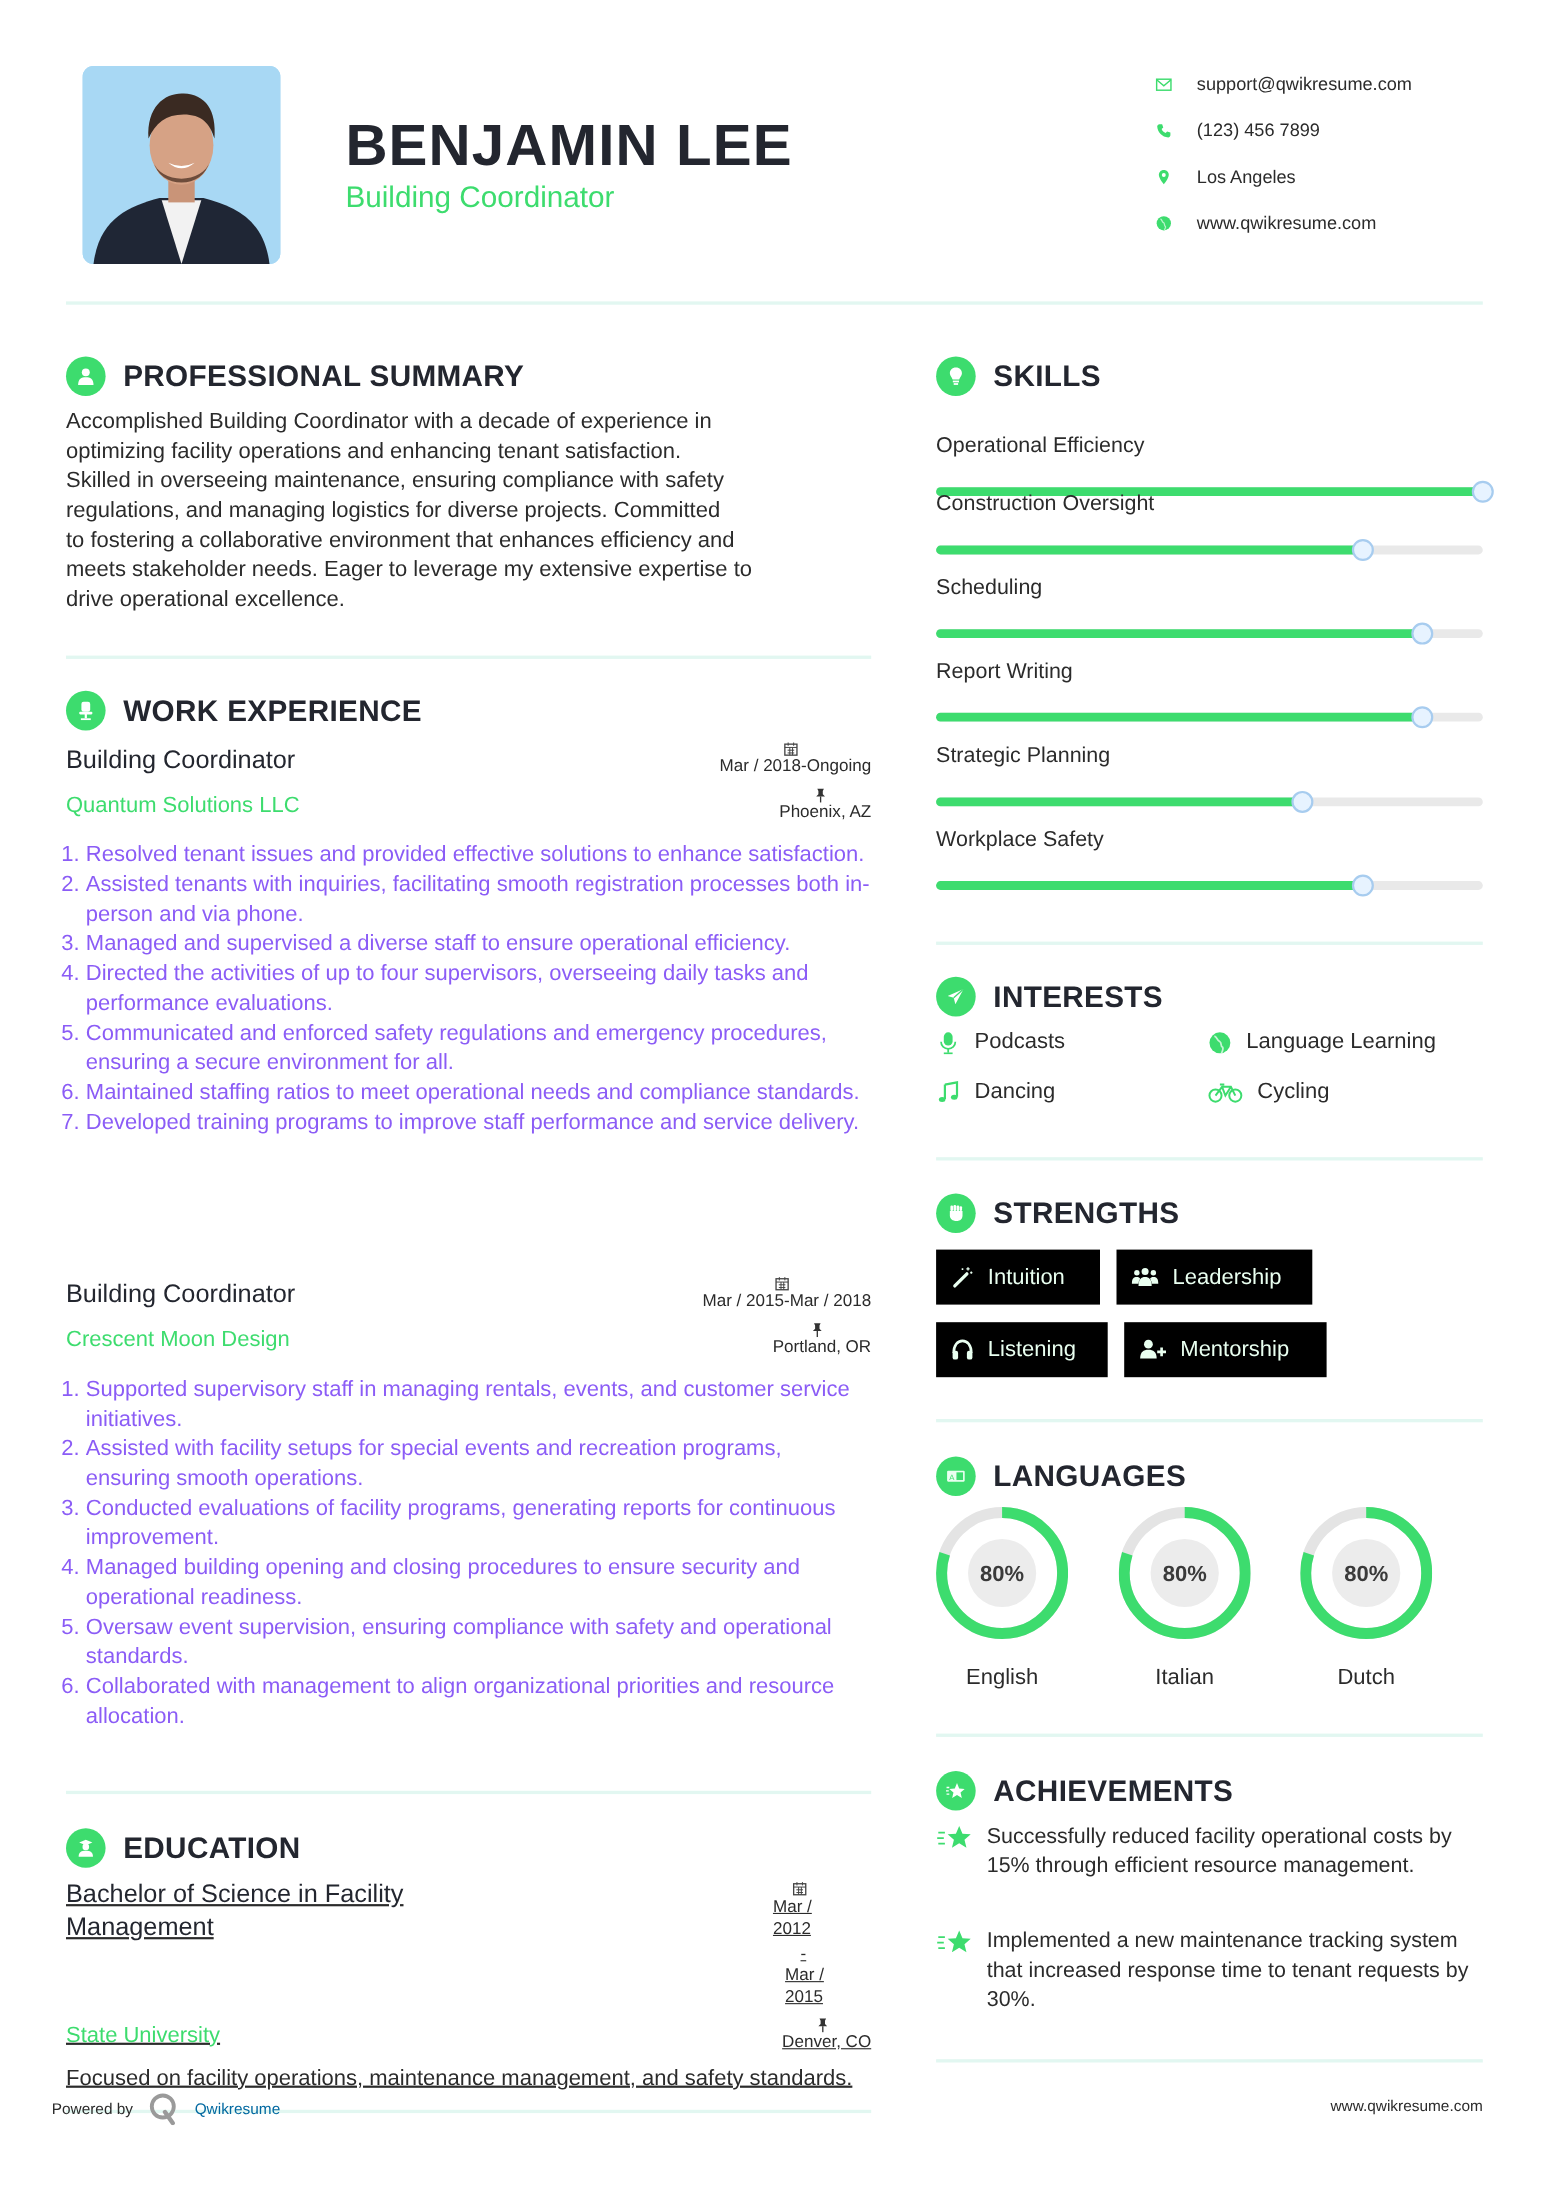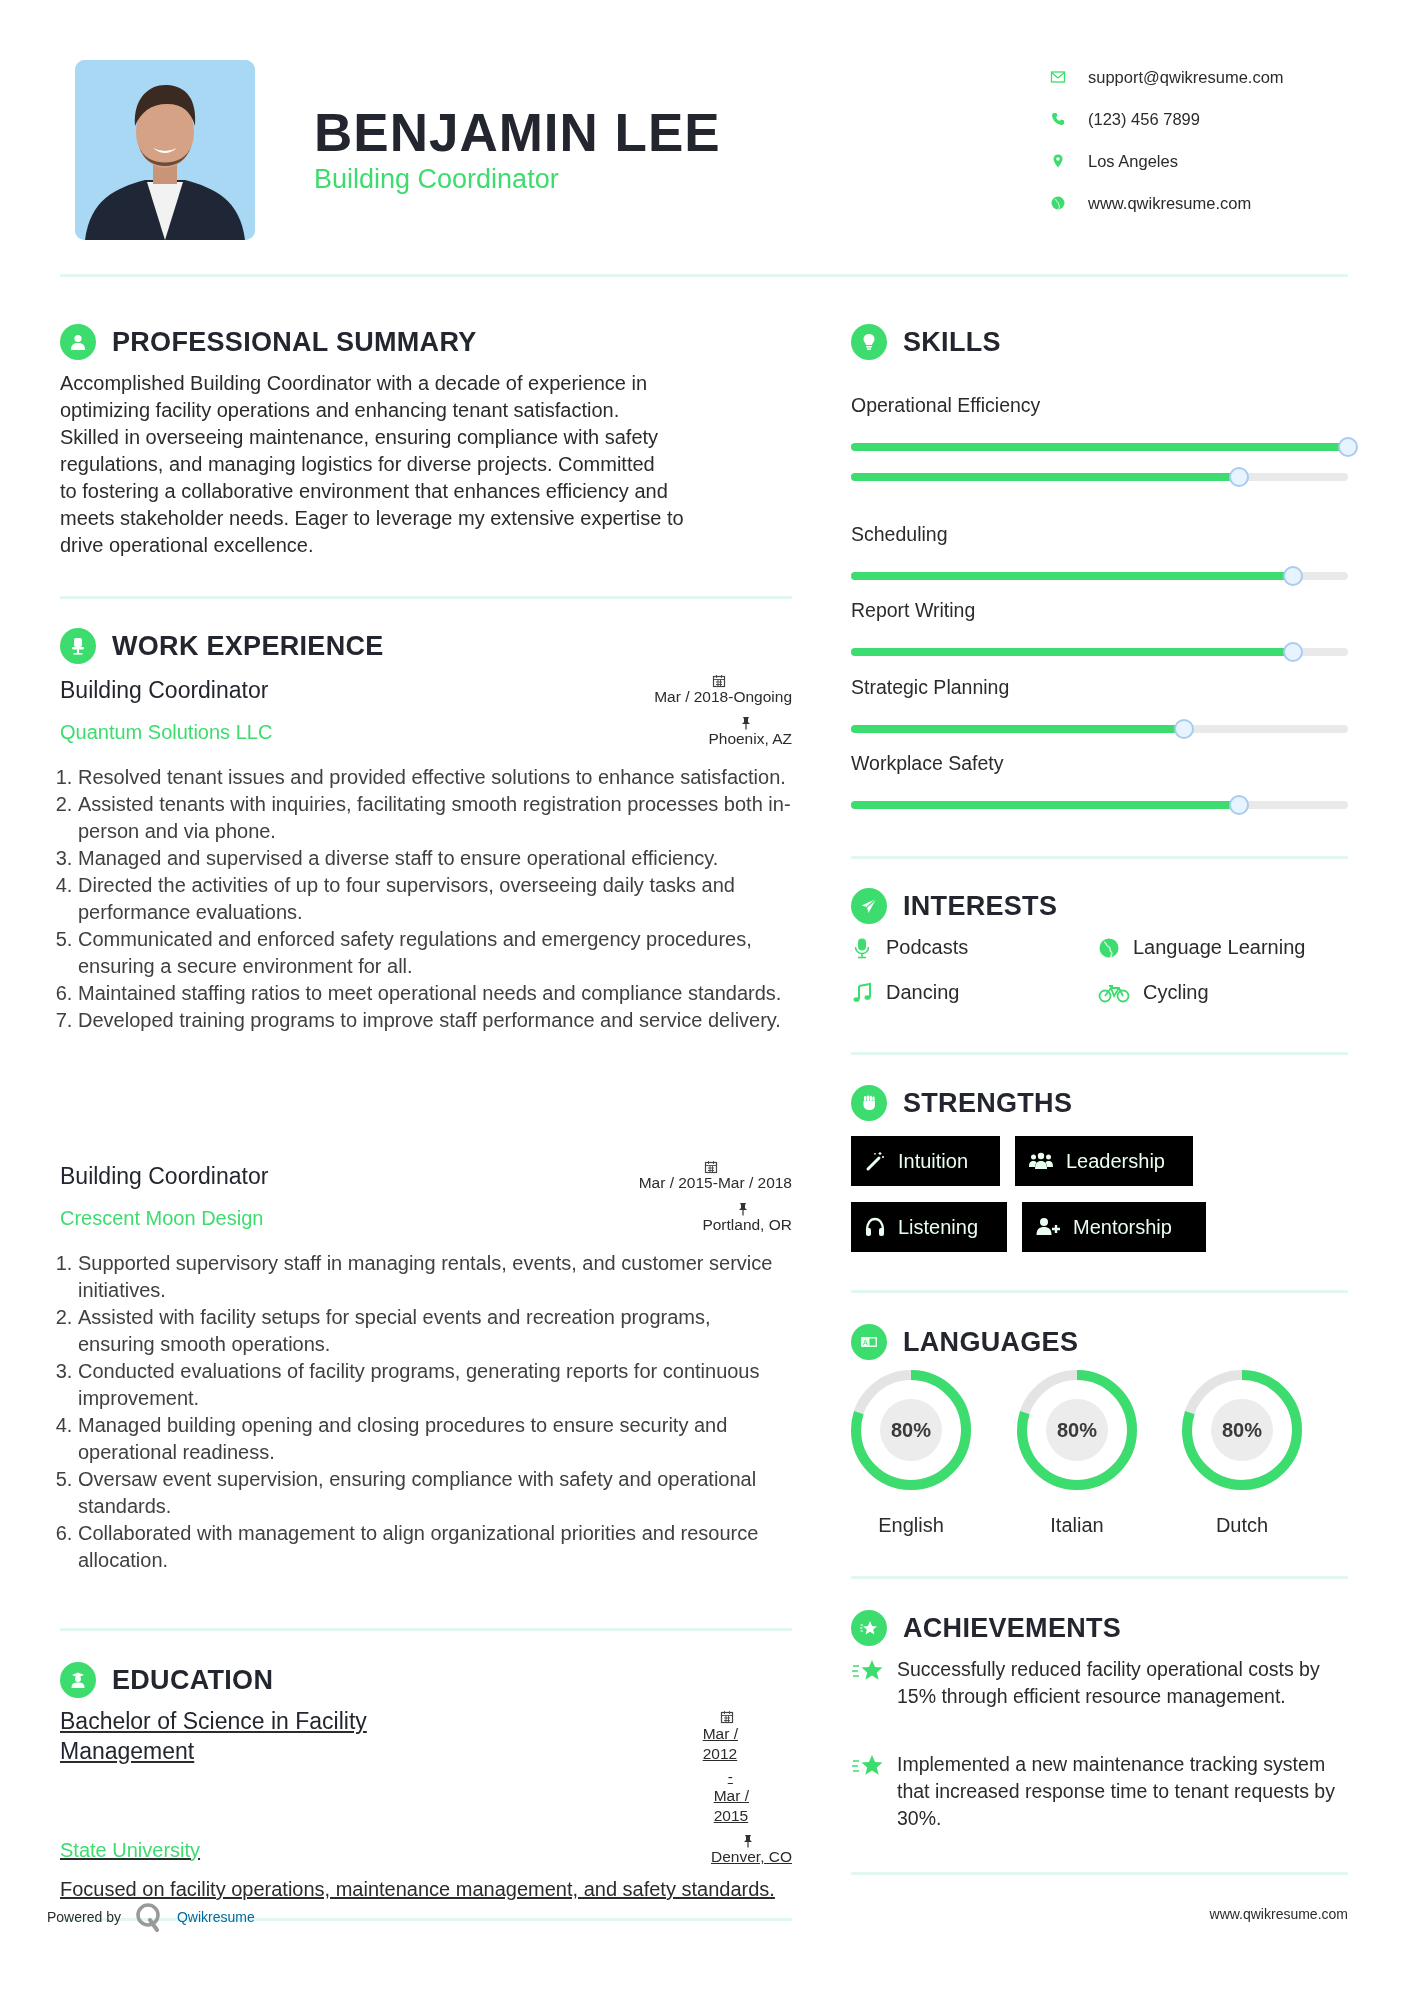--- a/index.html
+++ b/index.html
@@ -25,21 +25,21 @@
 
     .para { position: absolute; font-size: 20px; line-height: 27px; color: #2b2b2b; }
 
     
     .job { position: absolute; left: 60px; width: 732px; }
     .job-row { display: flex; justify-content: space-between; align-items: center; }
     .job-title { font-size: 23px; color: #23262f; }
     .job-company { font-size: 20px; color: #3ddc6e; }
     .meta { font-size: 15.5px; color: #2b2b2b; display: flex; align-items: center; flex-direction: column; }
     .meta svg { width: 14px; height: 14px; margin-right: 8px; }
-    .job ol { margin-top: 16px; padding-left: 18px; font-size: 20px; line-height: 27px; color: #404040; }
+    .job ol { margin-top: 16px; padding-left: 18px; font-size: 20px; line-height: 27px; color: #8b5cf6; }
     .job ol li { padding-left: 0px; }
 
     
     .skill { position: absolute; left: 851px; width: 497px; }
     .skill-name { font-size: 19.5px; color: #2b2b2b; }
     .skill-track { position: relative; margin-top: 26px; height: 8px; border-radius: 4px; background: #e9e9e9; }
     .skill-fill { position: absolute; left: 0; top: 0; height: 8px; border-radius: 4px; background: #3ddc6e; }
     .skill-knob { position: absolute; top: -6px; width: 20px; height: 20px; border-radius: 50%; background: #e7f3ff; border: 2.5px solid #a7ccef; margin-left: -10px; }
 
     
@@ -281,20 +281,21 @@
 </div>
 
 <div class="skill" style="top:370px;margin-top:24px;">
   <div class="skill-name">Operational Efficiency</div>
   <div class="skill-track">
     <div class="skill-fill" style="width:100%;"></div>
     <div class="skill-knob" style="left:100%;"></div>
   </div>
 </div>
 <div class="skill" style="top:447px;">
+  <div class="skill-name">Construction Oversight</div>
   <div class="skill-track">
     <div class="skill-fill" style="width:78%;"></div>
     <div class="skill-knob" style="left:78%;"></div>
   </div>
 </div>
 <div class="skill" style="top:523px;">
   <div class="skill-name">Scheduling</div>
   <div class="skill-track">
     <div class="skill-fill" style="width:89%;"></div>
     <div class="skill-knob" style="left:89%;"></div>

